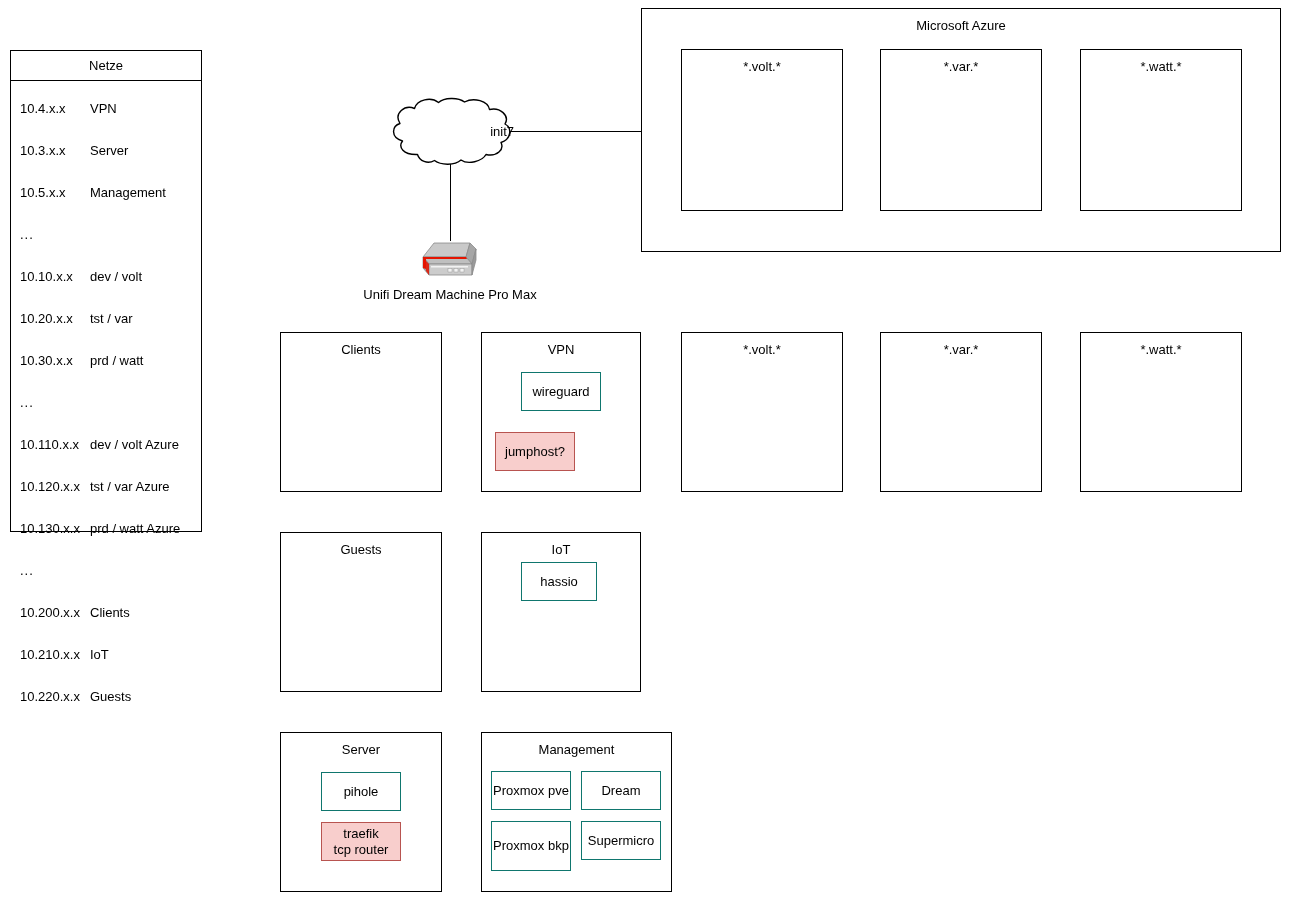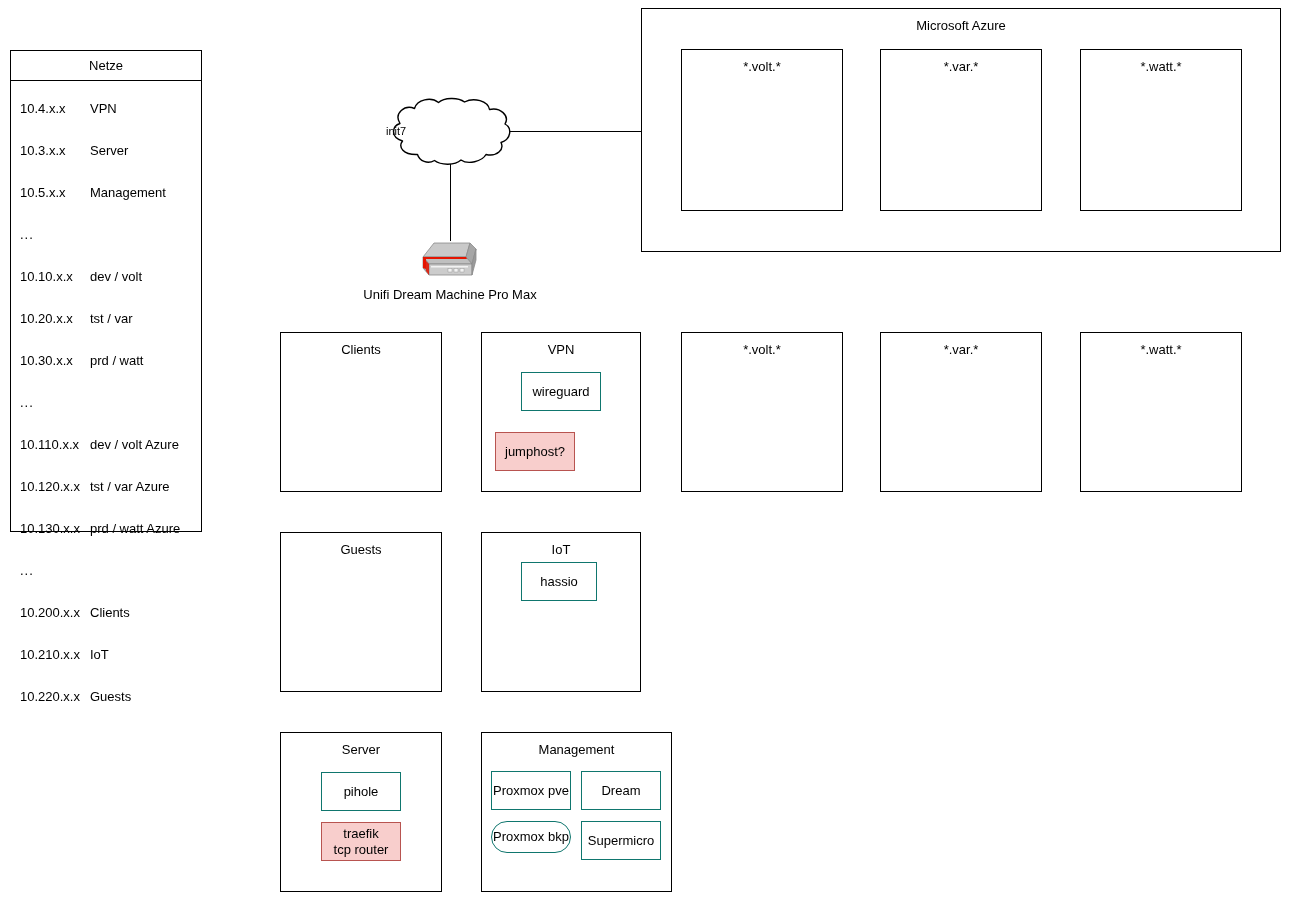--- a/index.html
+++ b/index.html
@@ -81,22 +81,22 @@
     line-height: 16px;
   }
   .node.pink {
     background: #f8cecc;
     border-color: #b85450;
   }
 
   
   .cloud-label {
     position: absolute;
-    text-align: left;
-    font-size: 11px;
+    text-align: right;
+    font-size: 13px;
     line-height: 15px;
   }
 
   
   .line-h {
     background: #000000;
     height: 1px;
   }
   .line-v {
     background: #000000;
@@ -280,20 +280,20 @@
 
   <div class="abs box" style="left:481px; top:732px; width:191px; height:160px;">
     <div class="box-title">Management</div>
   </div>
   <div class="abs node" style="left:491px; top:771px; width:80px; height:39px;">
     <span>Proxmox pve</span>
   </div>
   <div class="abs node" style="left:581px; top:771px; width:80px; height:39px;">
     <span>Dream</span>
   </div>
-  <div class="abs node" style="left:491px; top:821px; width:80px; height:32px;border-radius:17px;">
+  <div class="abs node" style="left:491px; top:821px; width:80px; height:50px;">
     <span>Proxmox bkp</span>
   </div>
   <div class="abs node" style="left:581px; top:821px; width:80px; height:39px;">
     <span>Supermicro</span>
   </div>
 
 </div>
 
 </body></html>

